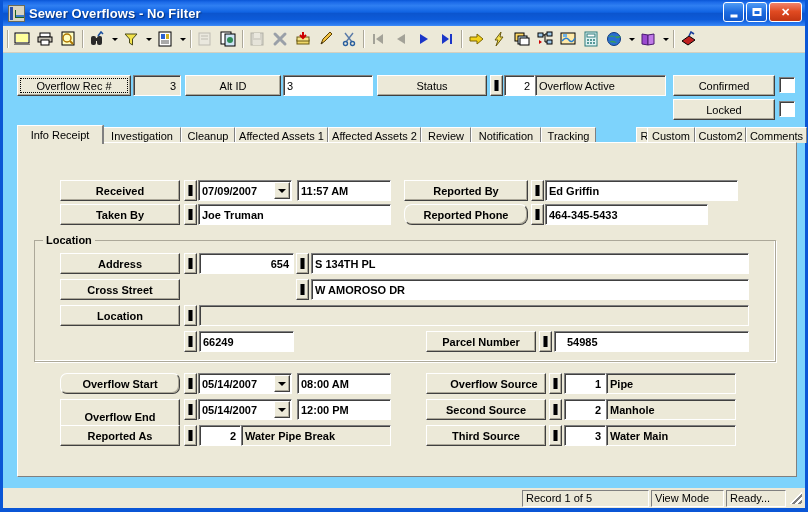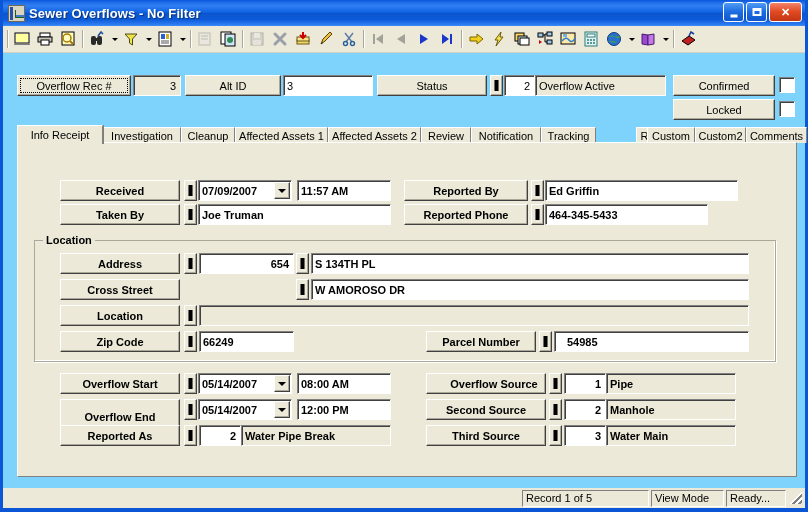--- a/index.html
+++ b/index.html
@@ -680,21 +680,21 @@
             <i></i>
           </div>
         <div class="tfield" style="left:180px; top:61px; width:193px; height:21px;">Joe Truman</div>
 
         <div class="btn" style="left:386px; top:37px; width:124px; height:21px;">Reported By</div>
         <div class="spin" style="left:513px; top:37px; height:21px;">
             <i></i>
           </div>
         <div class="tfield" style="left:527px; top:37px; width:193px; height:21px;">Ed Griffin</div>
 
-        <div class="btn" style="left:386px; top:61px; width:124px; height:21px;">Reported Phone</div>
+        <div class="btn" style="left:386px; top:61px; width:124px; height:21px;border-radius:8px;">Reported Phone</div>
         <div class="spin" style="left:513px; top:61px; height:21px;">
             <i></i>
           </div>
         <div class="tfield" style="left:527px; top:61px; width:163px; height:21px;">464-345-5433</div>
 
         <div class="groupbox" style="left:16px; top:97px; width:742px; height:122px;">
           <span class="group-label">Location</span>
         </div>
 
         <div class="btn" style="left:42px; top:110px; width:120px; height:21px;">Address</div>
@@ -712,33 +712,32 @@
             <i></i>
           </div>
         <div class="tfield" style="left:293px; top:136px; width:438px; height:21px;">W AMOROSO DR</div>
 
         <div class="btn" style="left:42px; top:162px; width:120px; height:21px;">Location</div>
         <div class="spin" style="left:166px; top:162px; height:21px;">
             <i></i>
           </div>
         <div class="tfield ro" style="left:181px; top:162px; width:550px; height:21px;"></div>
 
-        <div class="btn" style="left:42px; top:188px; width:120px; height:21px;">Zip Code</div>
         <div class="spin" style="left:166px; top:188px; height:21px;">
             <i></i>
           </div>
         <div class="tfield" style="left:181px; top:188px; width:95px; height:21px;">66249</div>
 
         <div class="btn" style="left:408px; top:188px; width:110px; height:21px;">Parcel Number</div>
         <div class="spin" style="left:521px; top:188px; height:21px;">
             <i></i>
           </div>
         <div class="tfield" style="left:536px; top:188px; width:195px; height:21px;padding-left:12px;">54985</div>
 
-        <div class="btn" style="left:42px; top:230px; width:120px; height:21px;">Overflow Start</div>
+        <div class="btn" style="left:42px; top:230px; width:120px; height:21px;border-radius:7px;">Overflow Start</div>
         <div class="spin" style="left:166px; top:230px; height:21px;">
             <i></i>
           </div>
         <div class="tfield" style="left:180px; top:230px; width:94px; height:21px;">05/14/2007</div>
         <div class="combo-arrow" style="left:256px; top:232px; height:17px;">
             <span class="dn"></span>
           </div>
         <div class="tfield" style="left:279px; top:230px; width:94px; height:21px;">08:00 AM</div>
 
         <div class="btn" style="left:42px; top:256px; width:120px; height:36px;">Overflow End</div>

